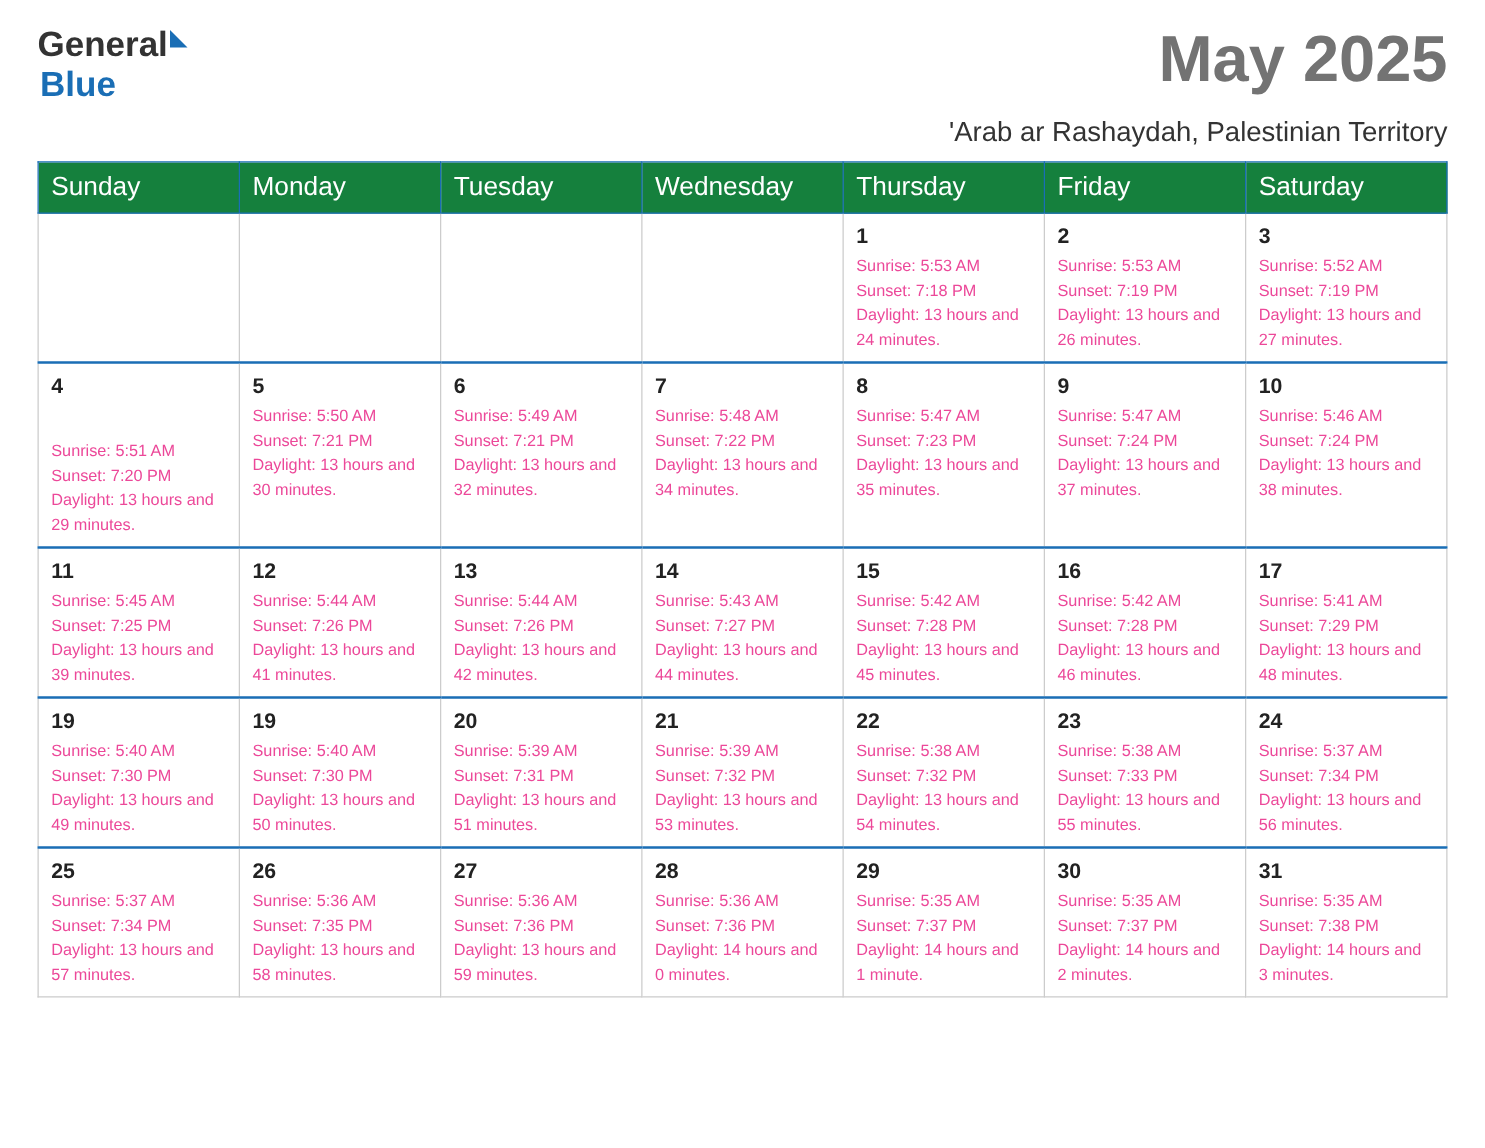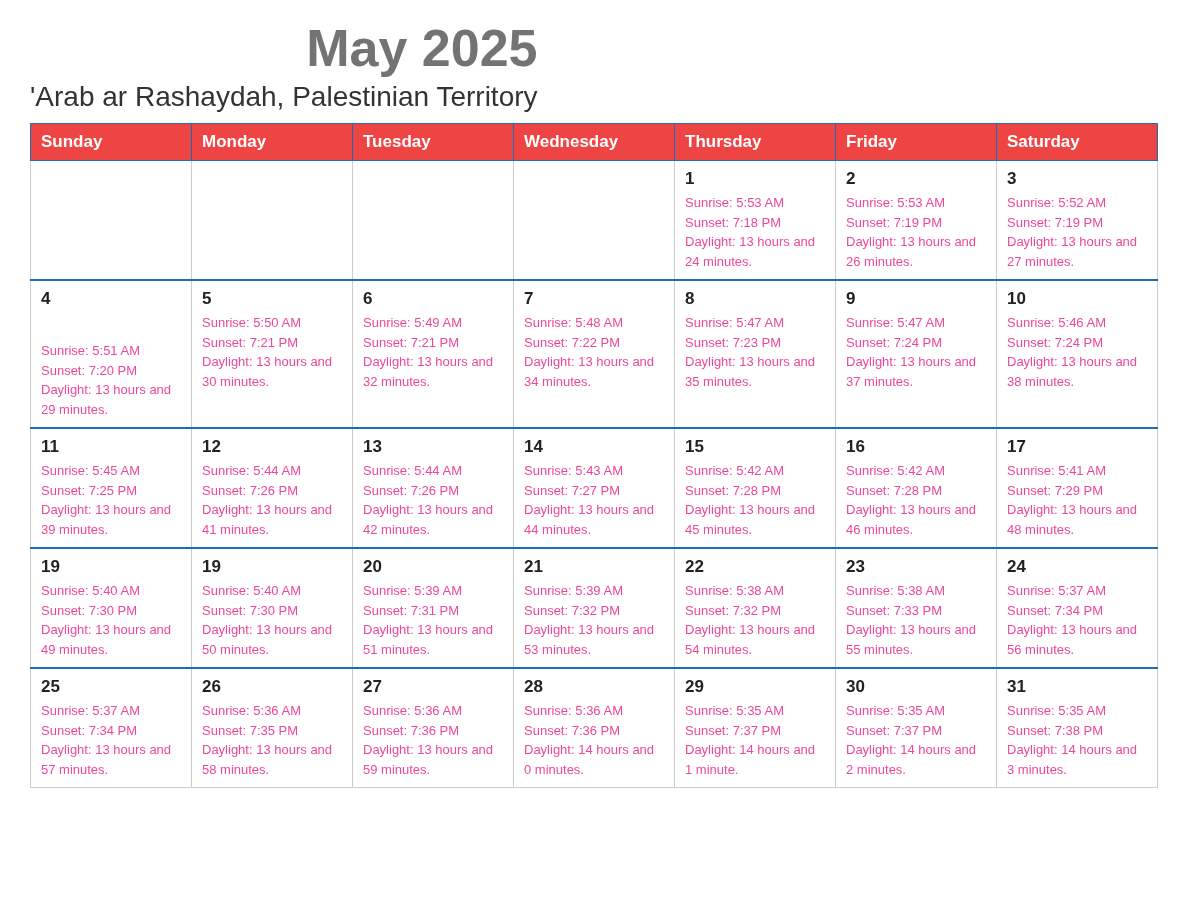--- a/index.html
+++ b/index.html
@@ -47,34 +47,34 @@
     .title-section {
       text-align: right;
     }
     .month-title {
       font-size: 52px;
       font-weight: bold;
       color: #737373;
       line-height: 1.1;
     }
     .location-title {
-      font-size: 28px;
+      font-size: 22px;
       color: #333;
-      margin-top: 4px;
+      margin-top: 16px;
     }
     .calendar {
       width: 100%;
       border-collapse: collapse;
       margin-top: 10px;
     }
     .calendar th {
-      background-color: #ef4444;
+      background-color: #15803d;
       color: #fff;
-      font-size: 17px;
-      font-weight: bold;
+      font-size: 21px;
+      font-weight: normal;
       padding: 8px 10px;
       text-align: left;
       border: 1px solid #1a6eb5;
     }
     .calendar td {
       border: 1px solid #ccc;
       vertical-align: top;
       padding: 8px 10px;
       width: 14.28%;
       min-height: 110px;
@@ -95,20 +95,27 @@
       background: #fff;
     }
     tr:not(:first-child) td {
       border-top: 2px solid #1a6eb5;
     }
   </style>
 </head>
 <body>
 
 <div class="header">
+  <div class="logo-wrapper">
+    <div class="logo-line1">
+      <span class="logo-text-general">General</span>
+      <div class="logo-triangle"></div>
+    </div>
+    <div class="logo-line2">Blue</div>
+  </div>
   <div class="title-section">
     <div class="month-title">May 2025</div>
     <div class="location-title">'Arab ar Rashaydah, Palestinian Territory</div>
   </div>
 </div>
 
 <table class="calendar">
   <thead>
     <tr>
     <th>Sunday</th>

